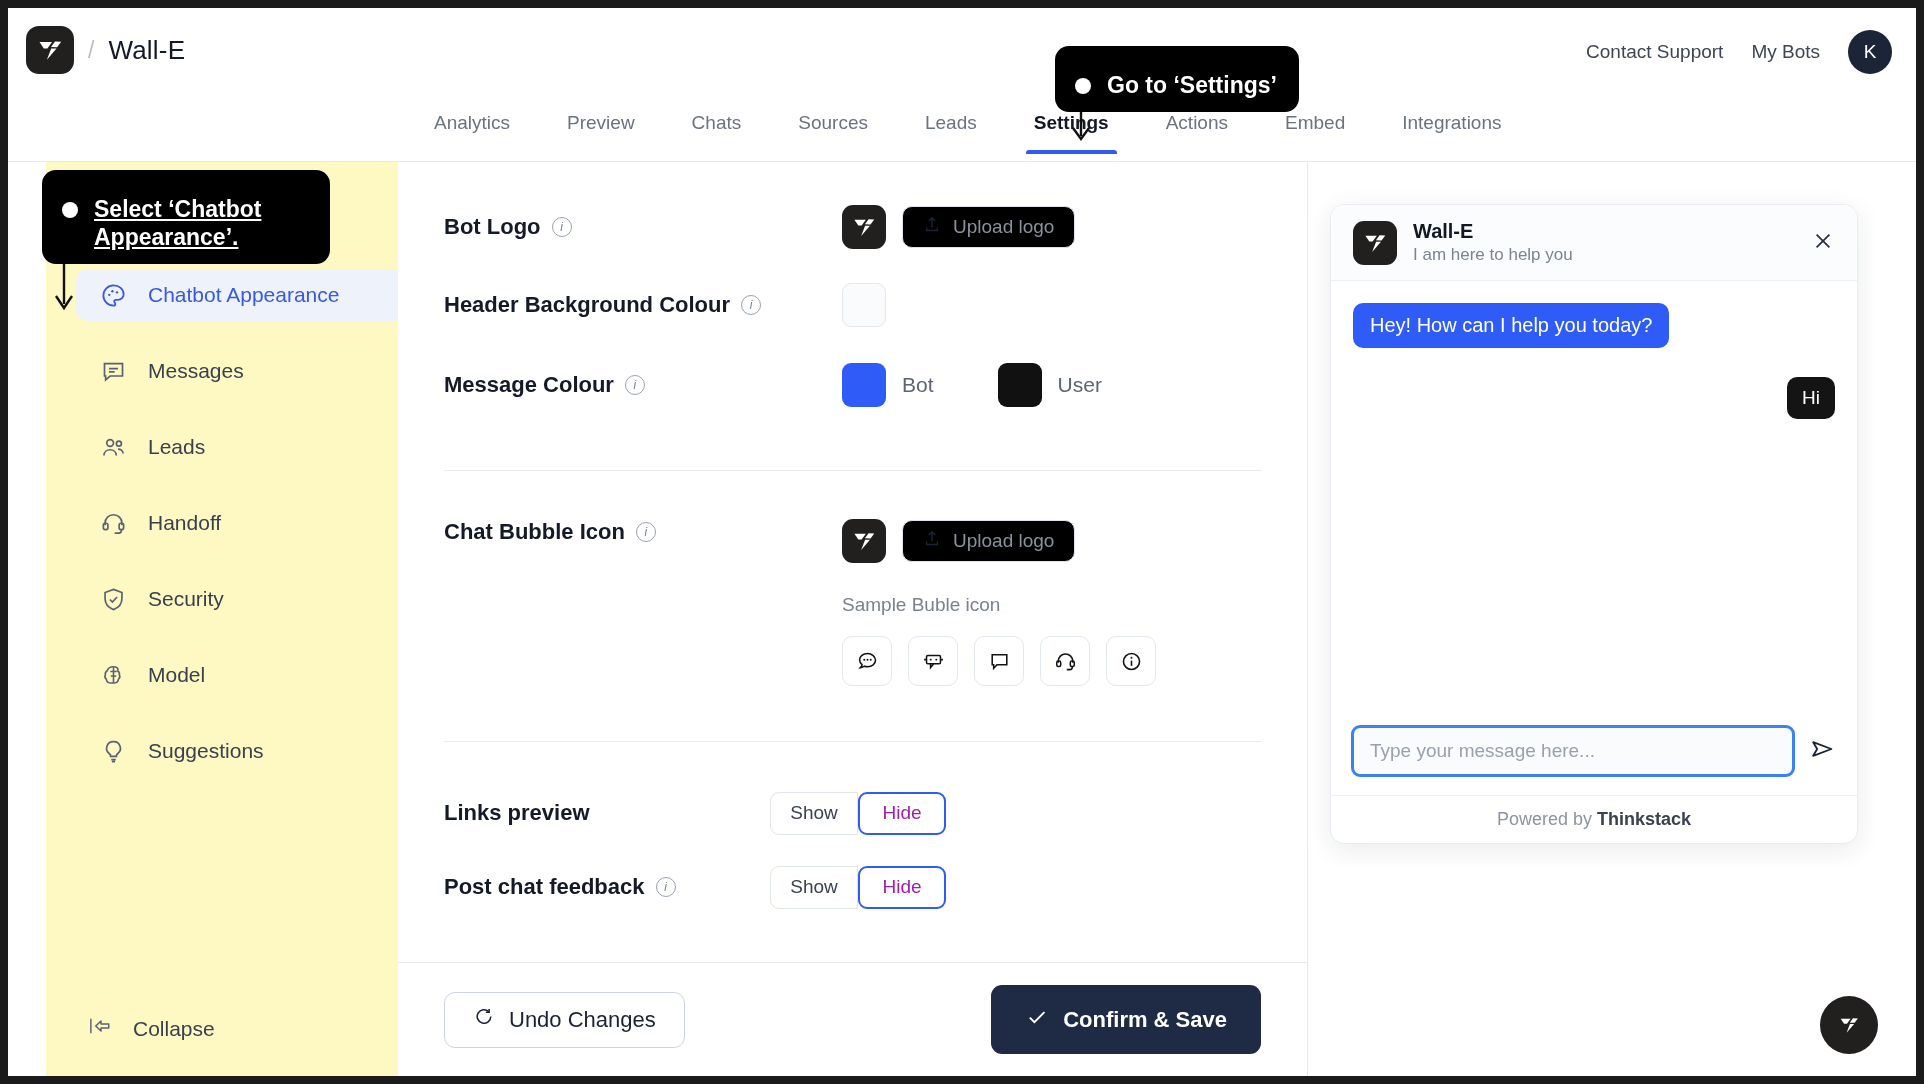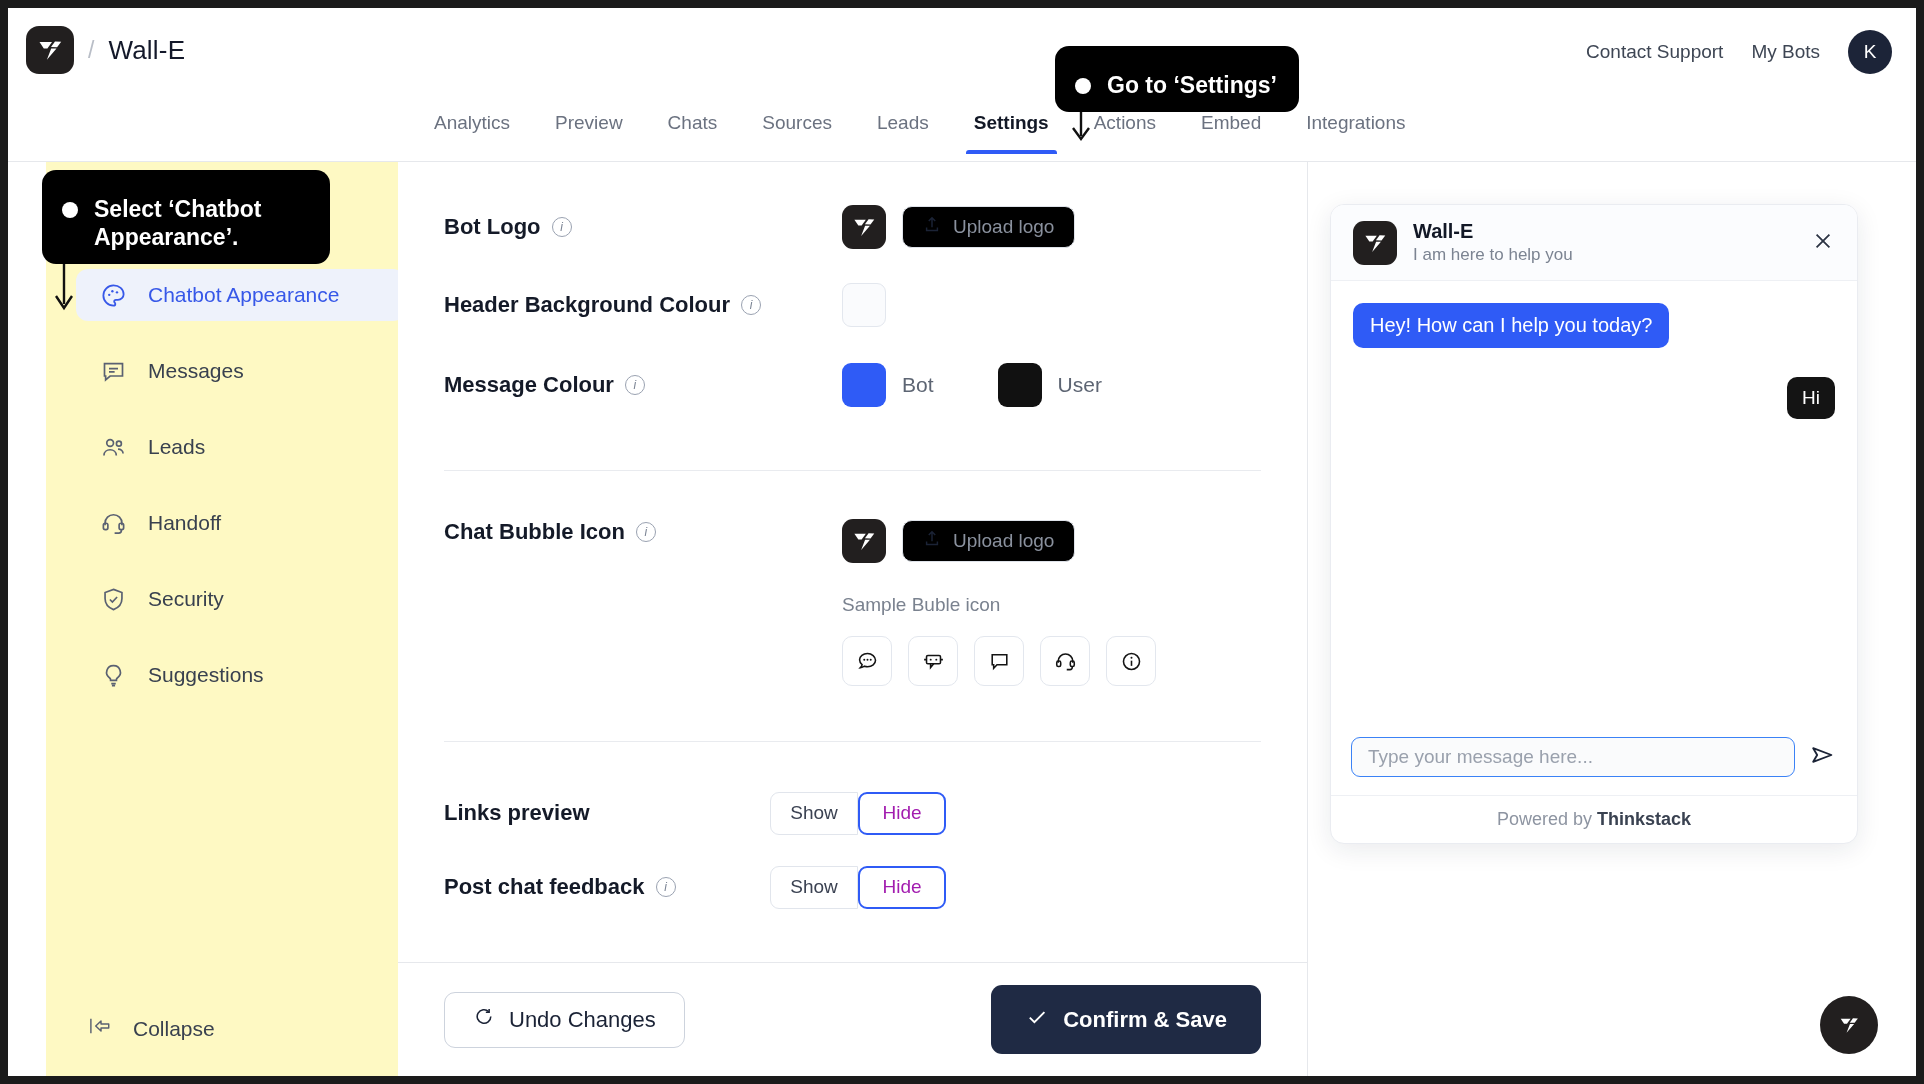--- a/index.html
+++ b/index.html
@@ -46,21 +46,21 @@
     display: flex; align-items: center; justify-content: center;
   }
 
   
   #navrow {
     position: absolute; left: 0; top: 92px;
     width: 1908px; height: 62px;
     border-bottom: 1px solid #e6e8ec;
     background: #fff;
   }
-  .tabs { position: absolute; left: 404px; top: 0; display: flex; gap: 1px; }
+  .tabs { position: absolute; left: 404px; top: 0; display: flex; gap: 13px; }
   .tab {
     font-size: 19px; color: #6b7280;
     padding: 12px 22px 19px 22px;
     position: relative; white-space: nowrap;
   }
   .tab.active { color: #121826; font-weight: bold; }
   .tab.active::after {
     content: ""; position: absolute; left: 14px; right: 14px; bottom: -1px;
     height: 4px; background: #2f5bf6; border-radius: 3px 3px 0 0;
   }
@@ -186,21 +186,21 @@
   .msg-user {
     position: absolute; right: 22px; top: 96px;
     background: #141414; color: #fff; font-size: 19px;
     padding: 10px 15px; border-radius: 10px;
   }
   .chat-input-row {
     display: flex; align-items: center; gap: 14px;
     padding: 16px 20px 18px 20px;
   }
   .chat-input {
-    flex: 1; height: 40px; border: 1px solid #3b82f6; border-radius: 9px;
+    flex: 1; height: 52px; border: 3px solid #3b82f6; border-radius: 9px;
     background: #fafbfc; display: flex; align-items: center; padding: 0 16px;
     color: #9aa1ad; font-size: 19px;
   }
   .send-ico { color: #1b2336; }
   .chat-foot {
     height: 48px; border-top: 1px solid #eef0f4;
     display: flex; align-items: center; justify-content: center;
     font-size: 18px; color: #8d94a1;
   }
   .chat-foot b { color: #3a4251; font-weight: bold; margin-left: 5px; }
@@ -213,21 +213,21 @@
   
   .coach {
     position: absolute; background: #000; color: #fff;
     border-radius: 14px; padding: 25px 22px 13px 20px;
     font-size: 23px; font-weight: bold; line-height: 1.22;
     display: flex; align-items: flex-start; gap: 16px;
     z-index: 50;
   }
   .coach .dot { width: 16px; height: 16px; border-radius: 50%; background: #fff; flex:none; margin-top: 7px; }
   #coach-settings { left: 1047px; top: 38px; }
-  #coach-sidebar { left: 34px; top: 162px; width: 288px; }
+  #coach-sidebar { left: 34px; top: 162px; width: 288px; text-decoration: underline; }
   .coach-arrow { position: absolute; z-index: 49; }
 </style>
 </head>
 <body>
 
 <div id="app">
 
   <div id="topbar">
     <div class="brand-wrap">
       <div class="logo-tile">
@@ -316,20 +316,29 @@
       <div class="side-item">
         <span class="ico">
           <svg width="27" height="27" viewBox="0 0 24 24" fill="none" stroke="#5A6172" stroke-width="1.5">
             <path d="M12 3l7.5 2.8v5.4c0 4.6-3.1 8.2-7.5 9.8-4.4-1.6-7.5-5.2-7.5-9.8V5.8z"></path>
             <path d="M8.8 12l2.2 2.2 4.2-4.4"></path>
           </svg>
         </span>
         <span>Security</span>
       </div>
 
+      <div class="side-item">
+        <span class="ico">
+          <svg width="27" height="27" viewBox="0 0 24 24" fill="none" stroke="#5A6172" stroke-width="1.4">
+            <path d="M12 4.2c-2.8 0-5 1.6-5.6 3.6-1.4.8-2 2.2-1.6 3.7-.7 1.3-.4 2.9.8 3.8.2 1.9 2 3.4 4.3 3.4h2.2c2.3 0 4.1-1.5 4.3-3.4 1.2-.9 1.5-2.5.8-3.8.4-1.5-.2-2.9-1.6-3.7C17 5.8 14.8 4.2 12 4.2z"></path>
+            <path d="M12 4.6v14.1M9.2 8.4h5.6M9.6 12.4h4.8"></path>
+          </svg>
+        </span>
+        <span>Model</span>
+      </div>
 
       <div class="side-item">
         <span class="ico">
           <svg width="27" height="27" viewBox="0 0 24 24" fill="none" stroke="#5A6172" stroke-width="1.5">
             <path d="M12 3.2a6 6 0 0 0-3.4 11c.5.4.8 1 .8 1.6v.6h5.2v-.6c0-.6.3-1.2.8-1.6A6 6 0 0 0 12 3.2z"></path>
             <path d="M10 19.2h4M10.6 21h2.8"></path>
           </svg>
         </span>
         <span>Suggestions</span>
       </div>

